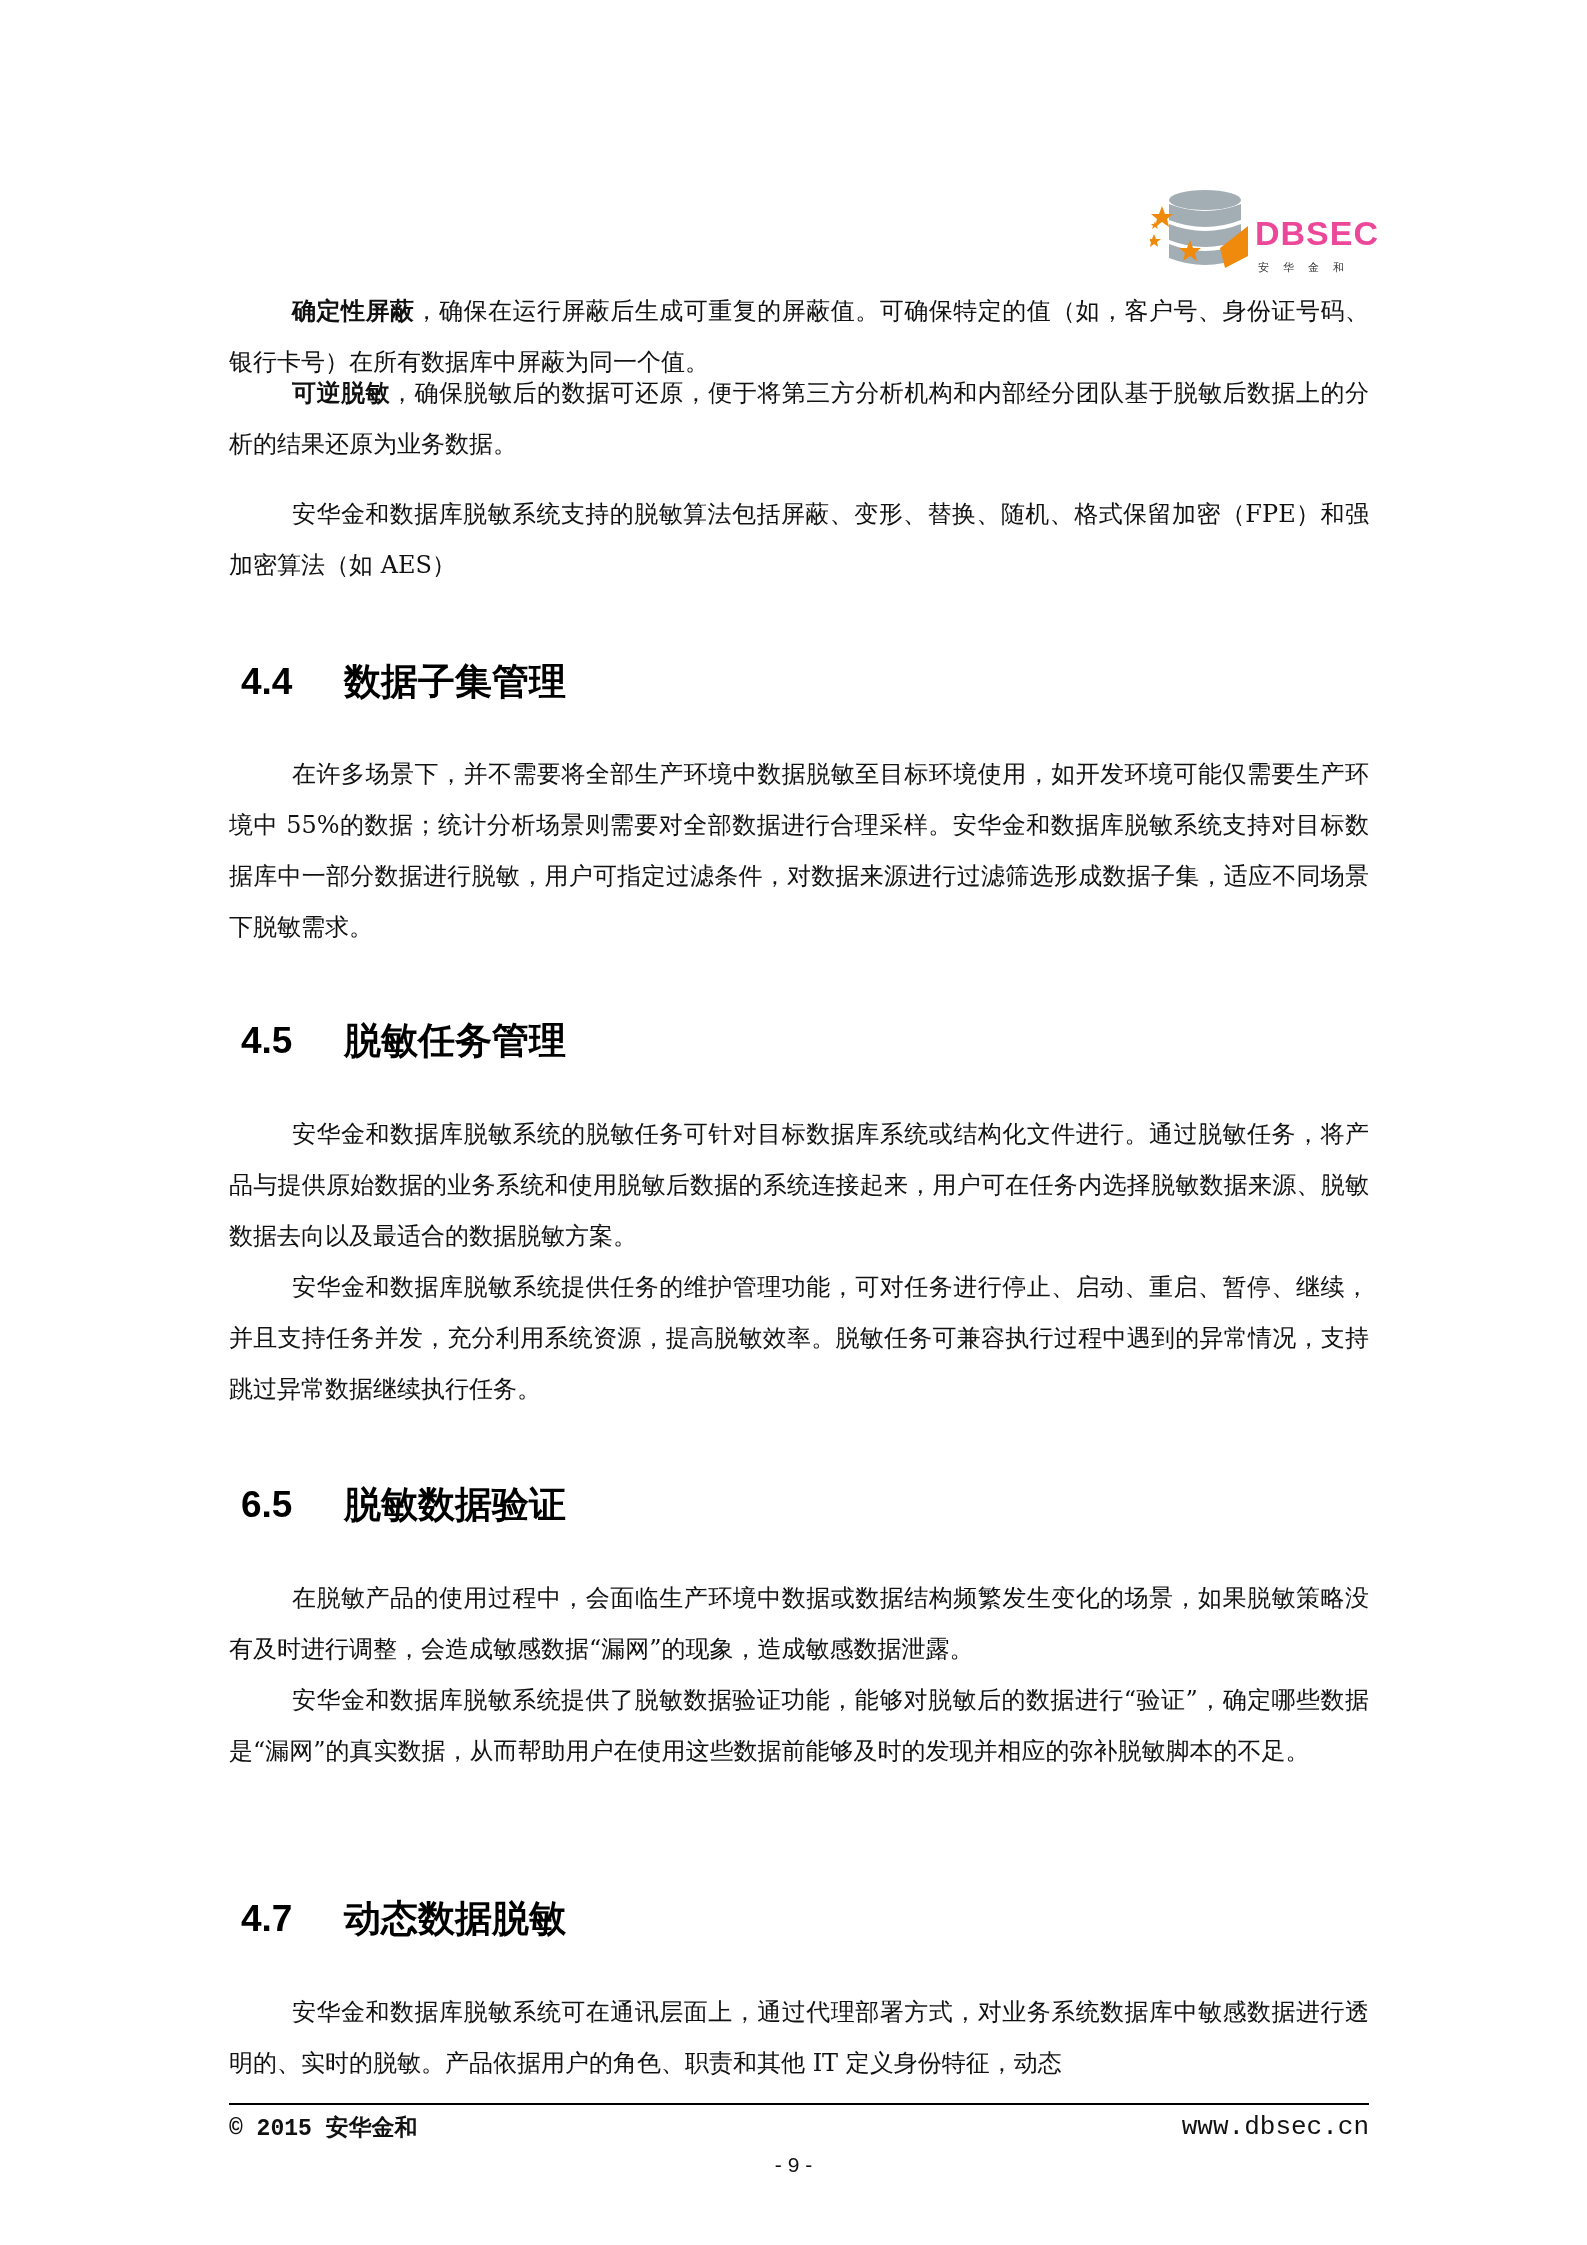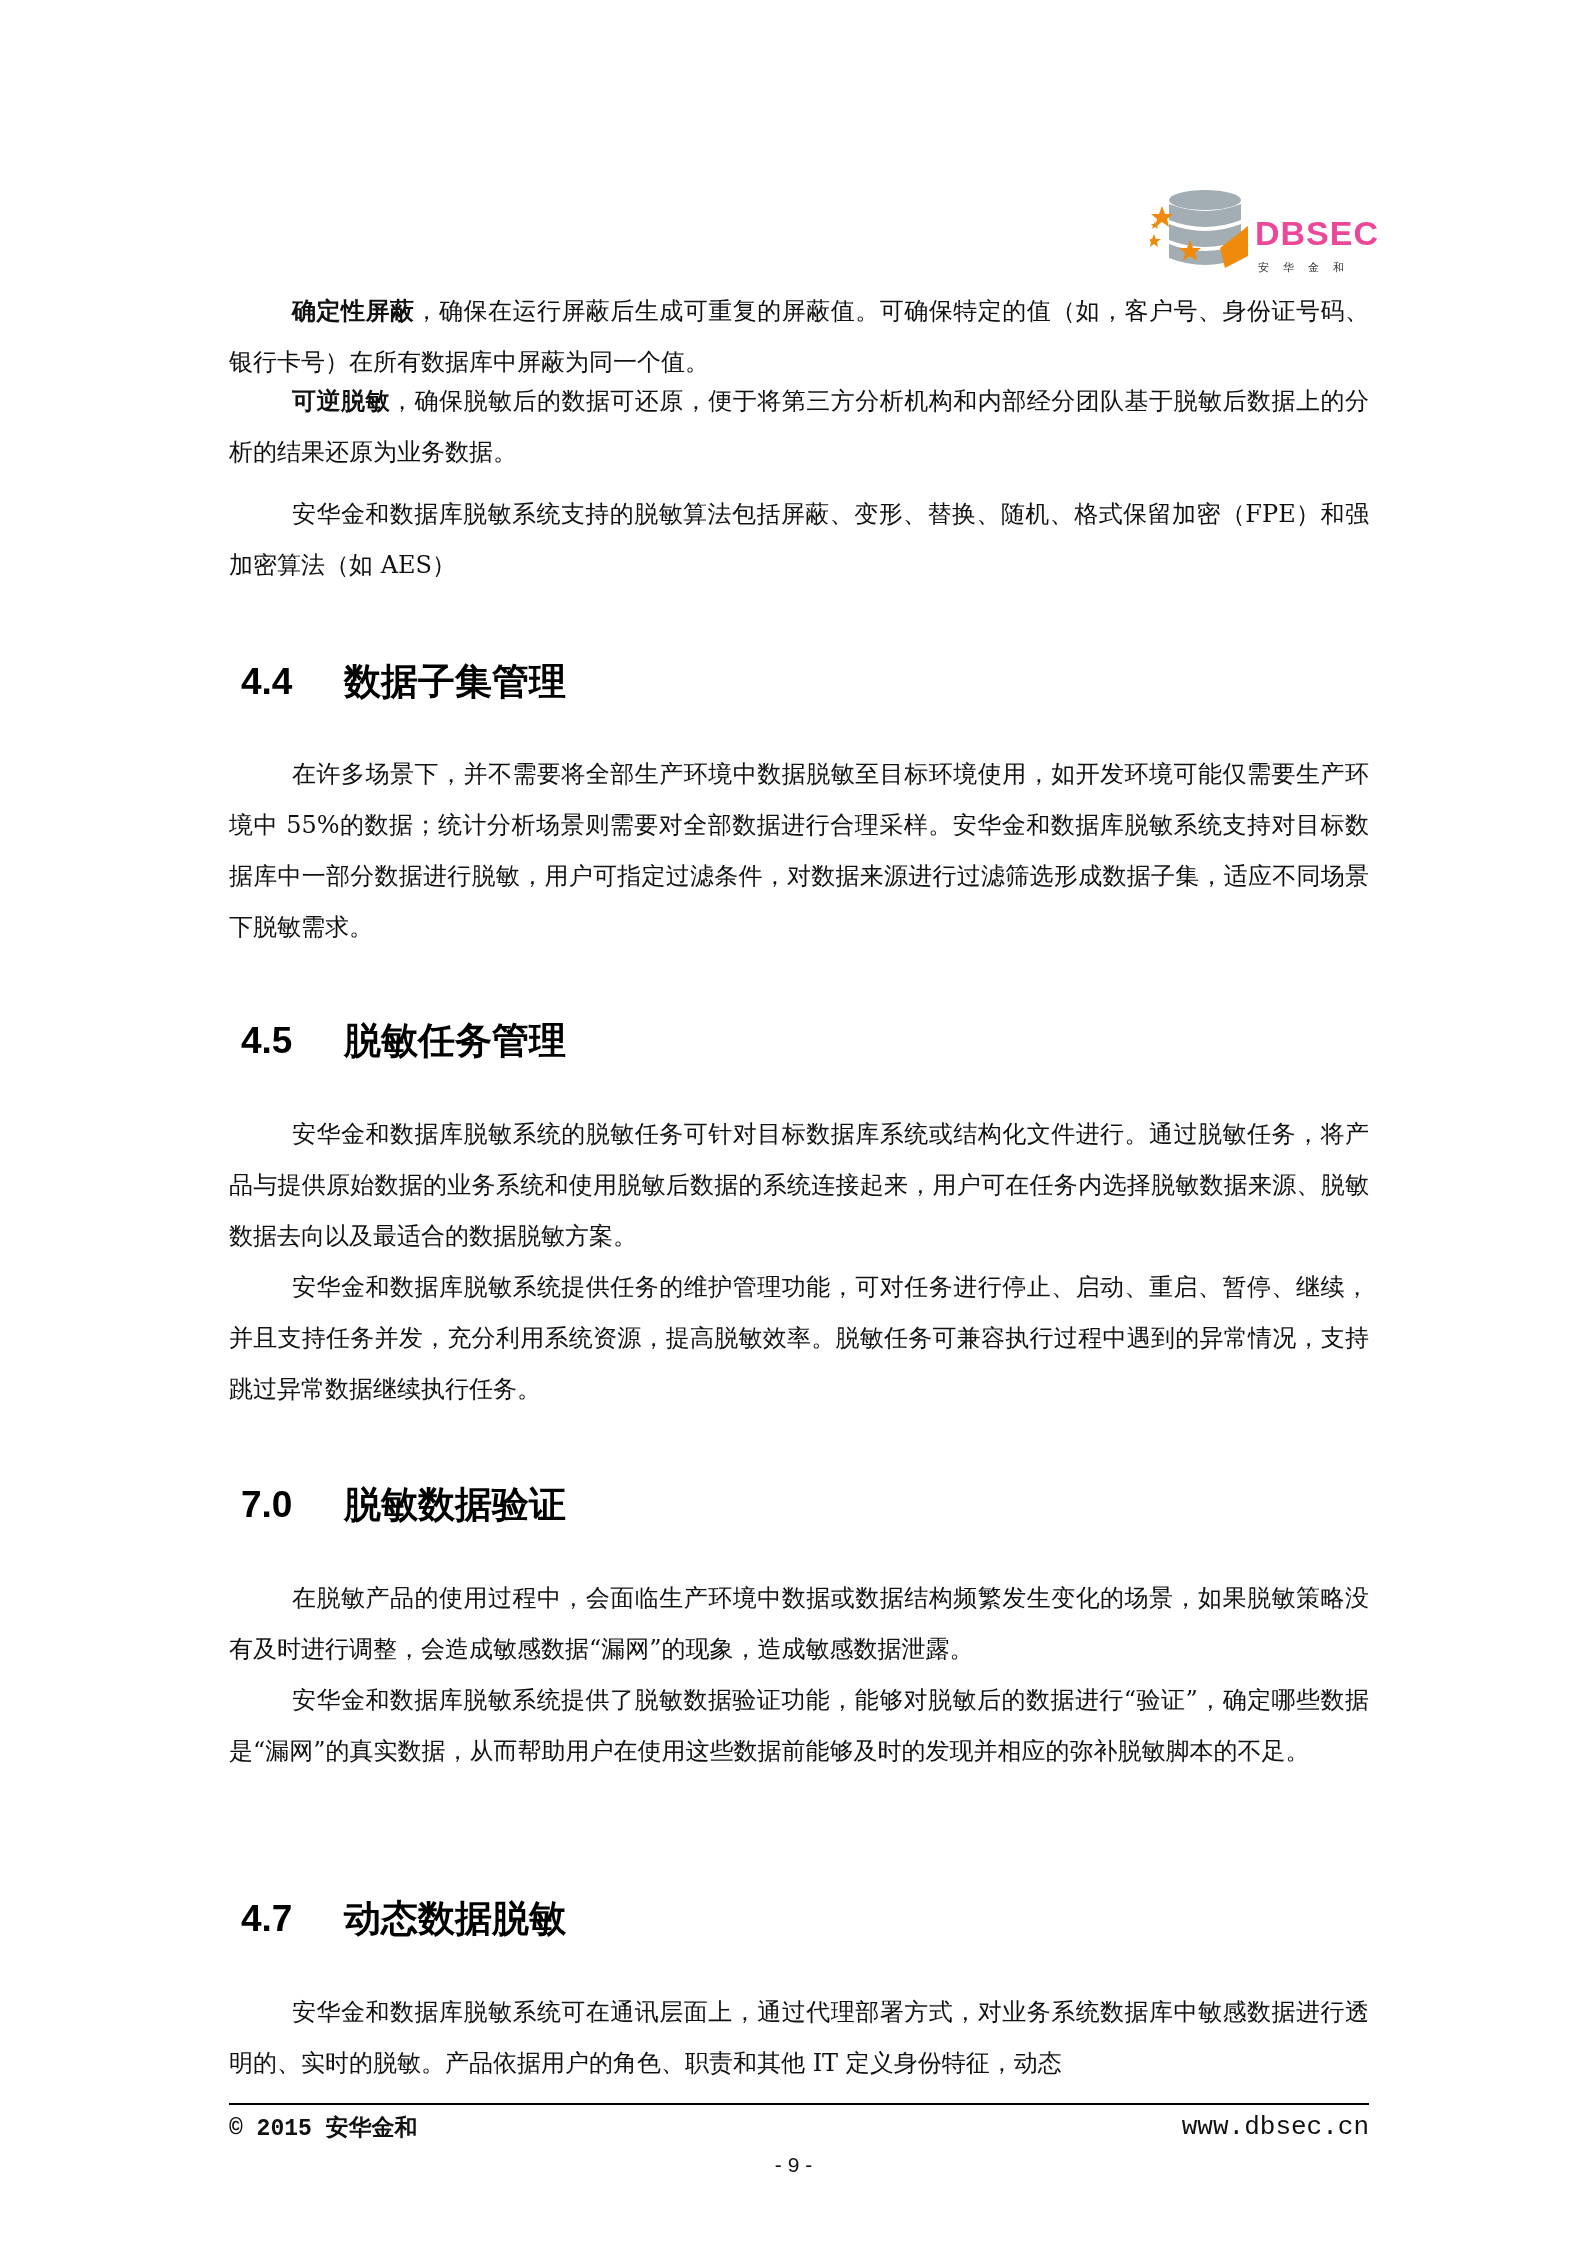--- a/index.html
+++ b/index.html
@@ -67,37 +67,37 @@
     <polygon points="40,54 43,62 51,62 45,67 47,75 40,70 33,75 35,67 29,62 37,62" fill="#f08a0c"></polygon>
   </svg>
   <span class="logo-text">DBSEC</span>
   <span class="logo-sub">安华金和</span>
 </div>
 
 <div class="content">
 
   <p class="para indent" style="top:285px"><b>确定性屏蔽</b><span>，确保在运行屏蔽后生成可重复的屏蔽值。可确保特定的值（如，客户号、身份证号码、银行卡号）在所有数据库中屏蔽为同一个值。</span></p>
 
-  <p class="para indent" style="top:375px"><b>可逆脱敏</b><span>，确保脱敏后的数据可还原，便于将第三方分析机构和内部经分团队基于脱敏后数据上的分析的结果还原为业务数据。</span></p>
+  <p class="para indent" style="top:367px"><b>可逆脱敏</b><span>，确保脱敏后的数据可还原，便于将第三方分析机构和内部经分团队基于脱敏后数据上的分析的结果还原为业务数据。</span></p>
 
   <p class="para indent" style="top:489px">安华金和数据库脱敏系统支持的脱敏算法包括屏蔽、变形、替换、随机、格式保留加密（FPE）和强加密算法（如 AES）</p>
 
   <h2 class="heading" style="top:646px">
     <span class="num">4.4</span><span>数据子集管理</span>
   </h2>
   <p class="para indent" style="top:749px">在许多场景下，并不需要将全部生产环境中数据脱敏至目标环境使用，如开发环境可能仅需要生产环境中 55%的数据；统计分析场景则需要对全部数据进行合理采样。安华金和数据库脱敏系统支持对目标数据库中一部分数据进行脱敏，用户可指定过滤条件，对数据来源进行过滤筛选形成数据子集，适应不同场景下脱敏需求。</p>
 
   <h2 class="heading" style="top:1005px">
     <span class="num">4.5</span><span>脱敏任务管理</span>
   </h2>
   <p class="para indent" style="top:1109px">安华金和数据库脱敏系统的脱敏任务可针对目标数据库系统或结构化文件进行。通过脱敏任务，将产品与提供原始数据的业务系统和使用脱敏后数据的系统连接起来，用户可在任务内选择脱敏数据来源、脱敏数据去向以及最适合的数据脱敏方案。</p>
   <p class="para indent" style="top:1262px">安华金和数据库脱敏系统提供任务的维护管理功能，可对任务进行停止、启动、重启、暂停、继续，并且支持任务并发，充分利用系统资源，提高脱敏效率。脱敏任务可兼容执行过程中遇到的异常情况，支持跳过异常数据继续执行任务。</p>
 
   <h2 class="heading" style="top:1469px">
-    <span class="num">7.0</span><span>脱敏数据验证</span>
+    <span class="num">6.5</span><span>脱敏数据验证</span>
   </h2>
   <p class="para indent" style="top:1573px">在脱敏产品的使用过程中，会面临生产环境中数据或数据结构频繁发生变化的场景，如果脱敏策略没有及时进行调整，会造成敏感数据“漏网”的现象，造成敏感数据泄露。</p>
   <p class="para indent" style="top:1675px">安华金和数据库脱敏系统提供了脱敏数据验证功能，能够对脱敏后的数据进行“验证”，确定哪些数据是“漏网”的真实数据，从而帮助用户在使用这些数据前能够及时的发现并相应的弥补脱敏脚本的不足。</p>
 
   <h2 class="heading" style="top:1883px">
     <span class="num">4.7</span><span>动态数据脱敏</span>
   </h2>
   <p class="para indent" style="top:1987px">安华金和数据库脱敏系统可在通讯层面上，通过代理部署方式，对业务系统数据库中敏感数据进行透明的、实时的脱敏。产品依据用户的角色、职责和其他 IT 定义身份特征，动态</p>
 </div>
 

